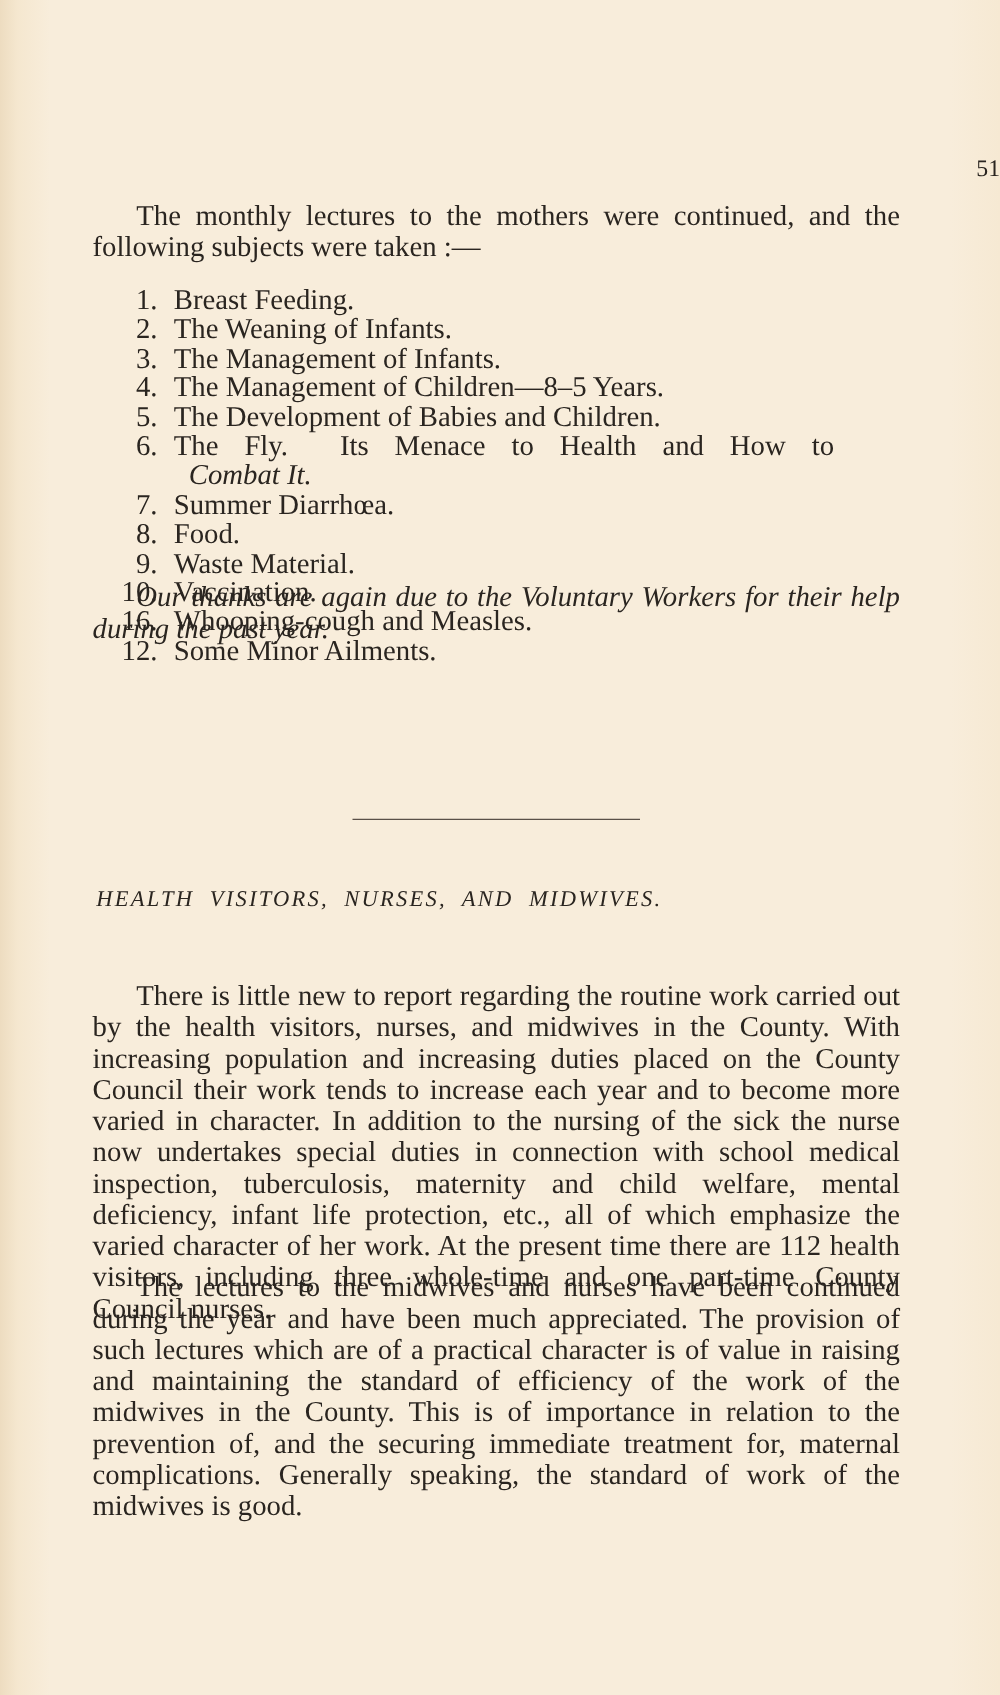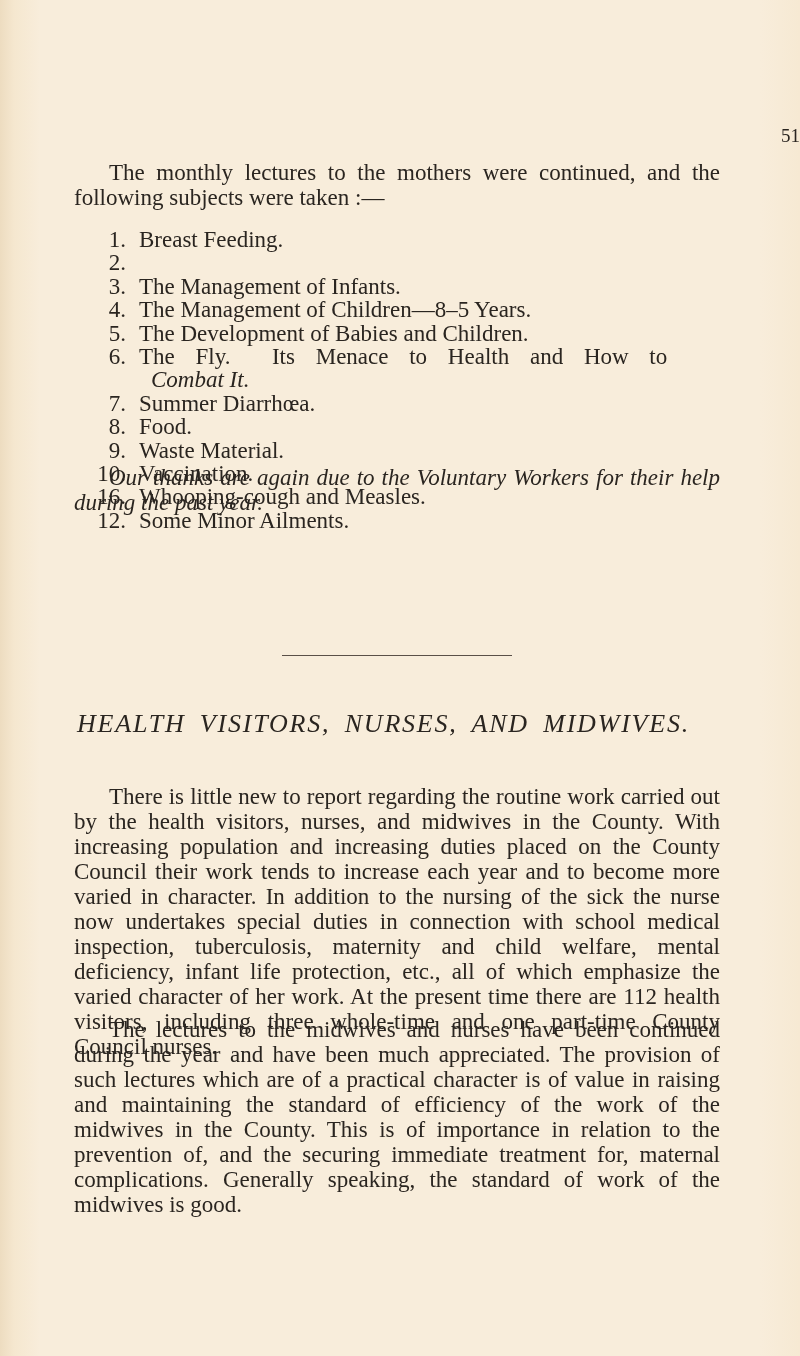--- a/index.html
+++ b/index.html
@@ -83,21 +83,21 @@
       left: 282px;
       width: 230px;
       height: 1px;
       background: #5a5048;
     }
     .section-heading {
       position: absolute;
       top: 709px;
       left: 77px;
       width: 650px;
-      font-size: 26px;
+      font-size: 18px;
       font-style: italic;
       letter-spacing: 1.8px;
       word-spacing: 6px;
       margin: 0;
       font-weight: normal;
     }
     .body1 {
       top: 784px;
     }
     .body2 {
@@ -115,20 +115,21 @@
     <p class="para">The monthly lectures to the mothers were continued, and the following subjects were taken :—</p>
   </div>
 
   <ol class="lecture-list">
     <li>
       <span class="num">1.</span>
       <span class="label">Breast Feeding.</span>
     </li>
     <li>
       <span class="num">2.</span>
+      <span class="label">The Weaning of Infants.</span>
     </li>
     <li>
       <span class="num">3.</span>
       <span class="label">The Management of Infants.</span>
     </li>
     <li>
       <span class="num">4.</span>
       <span class="label">The Management of Children—8–5 Years.</span>
     </li>
     <li>

